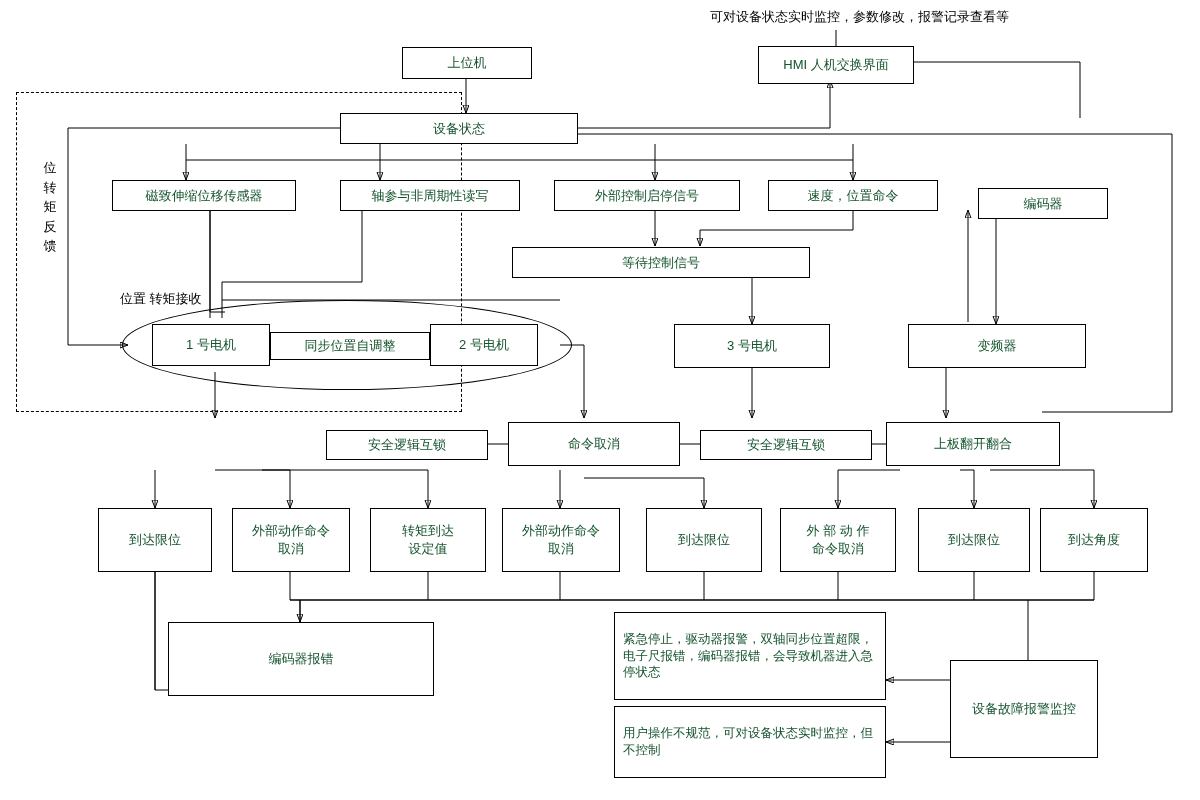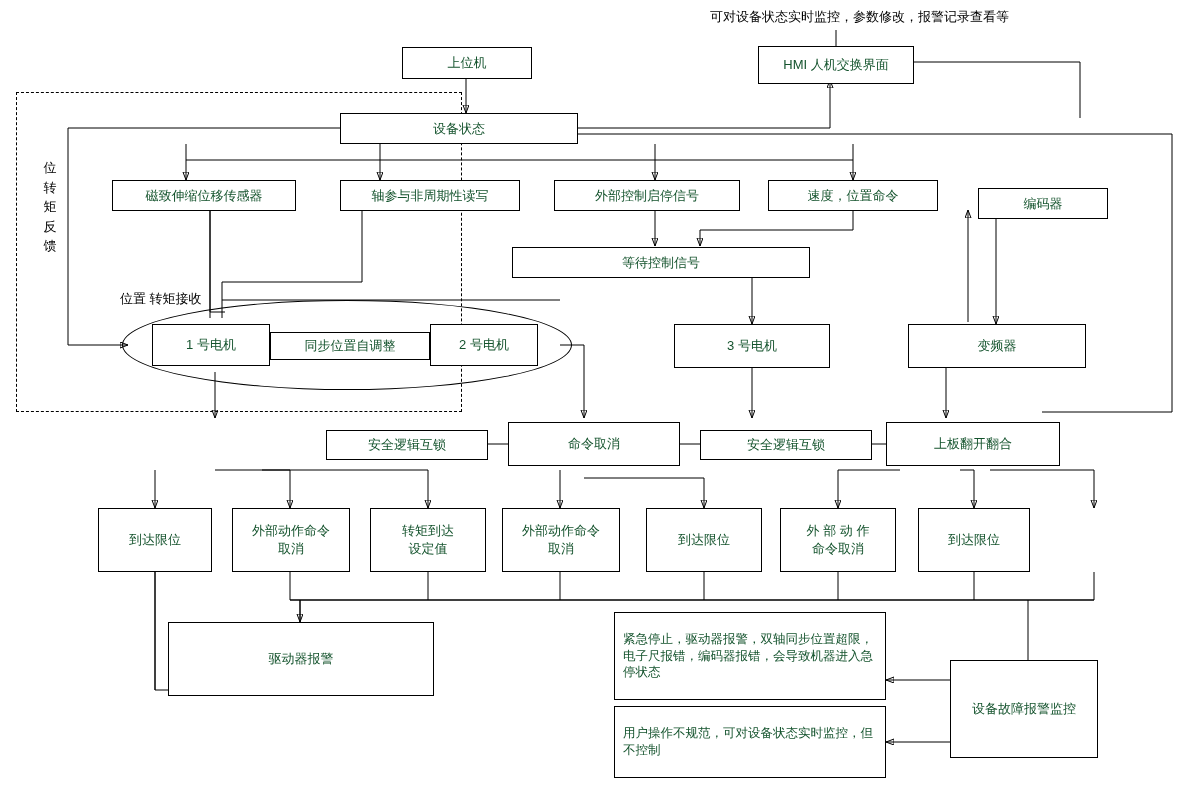--- a/index.html
+++ b/index.html
@@ -228,22 +228,23 @@
   <div class="box" style="left:502px; top:508px; width:118px; height:64px; white-space:pre-line;">外部动作命令
 取消</div>
 
   <div class="box" style="left:646px; top:508px; width:116px; height:64px;">到达限位</div>
 
   <div class="box" style="left:780px; top:508px; width:116px; height:64px; white-space:pre-line;">外 部 动 作
 命令取消</div>
 
   <div class="box" style="left:918px; top:508px; width:112px; height:64px;">到达限位</div>
 
-
-  <div class="box" style="left:168px; top:622px; width:266px; height:74px;">驱动器报警</div>
+  <div class="box" style="left:1040px; top:508px; width:108px; height:64px;">到达角度</div>
+
+  <div class="box" style="left:168px; top:622px; width:266px; height:74px;">编码器报错</div>
 
   <div class="box left" style="left:614px; top:612px; width:272px; height:88px; font-size:12.5px;">紧急停止，驱动器报警，双轴同步位置超限，电子尺报错，编码器报错，会导致机器进入急停状态</div>
 
   <div class="box left" style="left:614px; top:706px; width:272px; height:72px; font-size:12.5px;">用户操作不规范，可对设备状态实时监控，但不控制</div>
 
   <div class="box" style="left:950px; top:660px; width:148px; height:98px;">设备故障报警监控</div>
 
 </div>
 
 </body></html>

